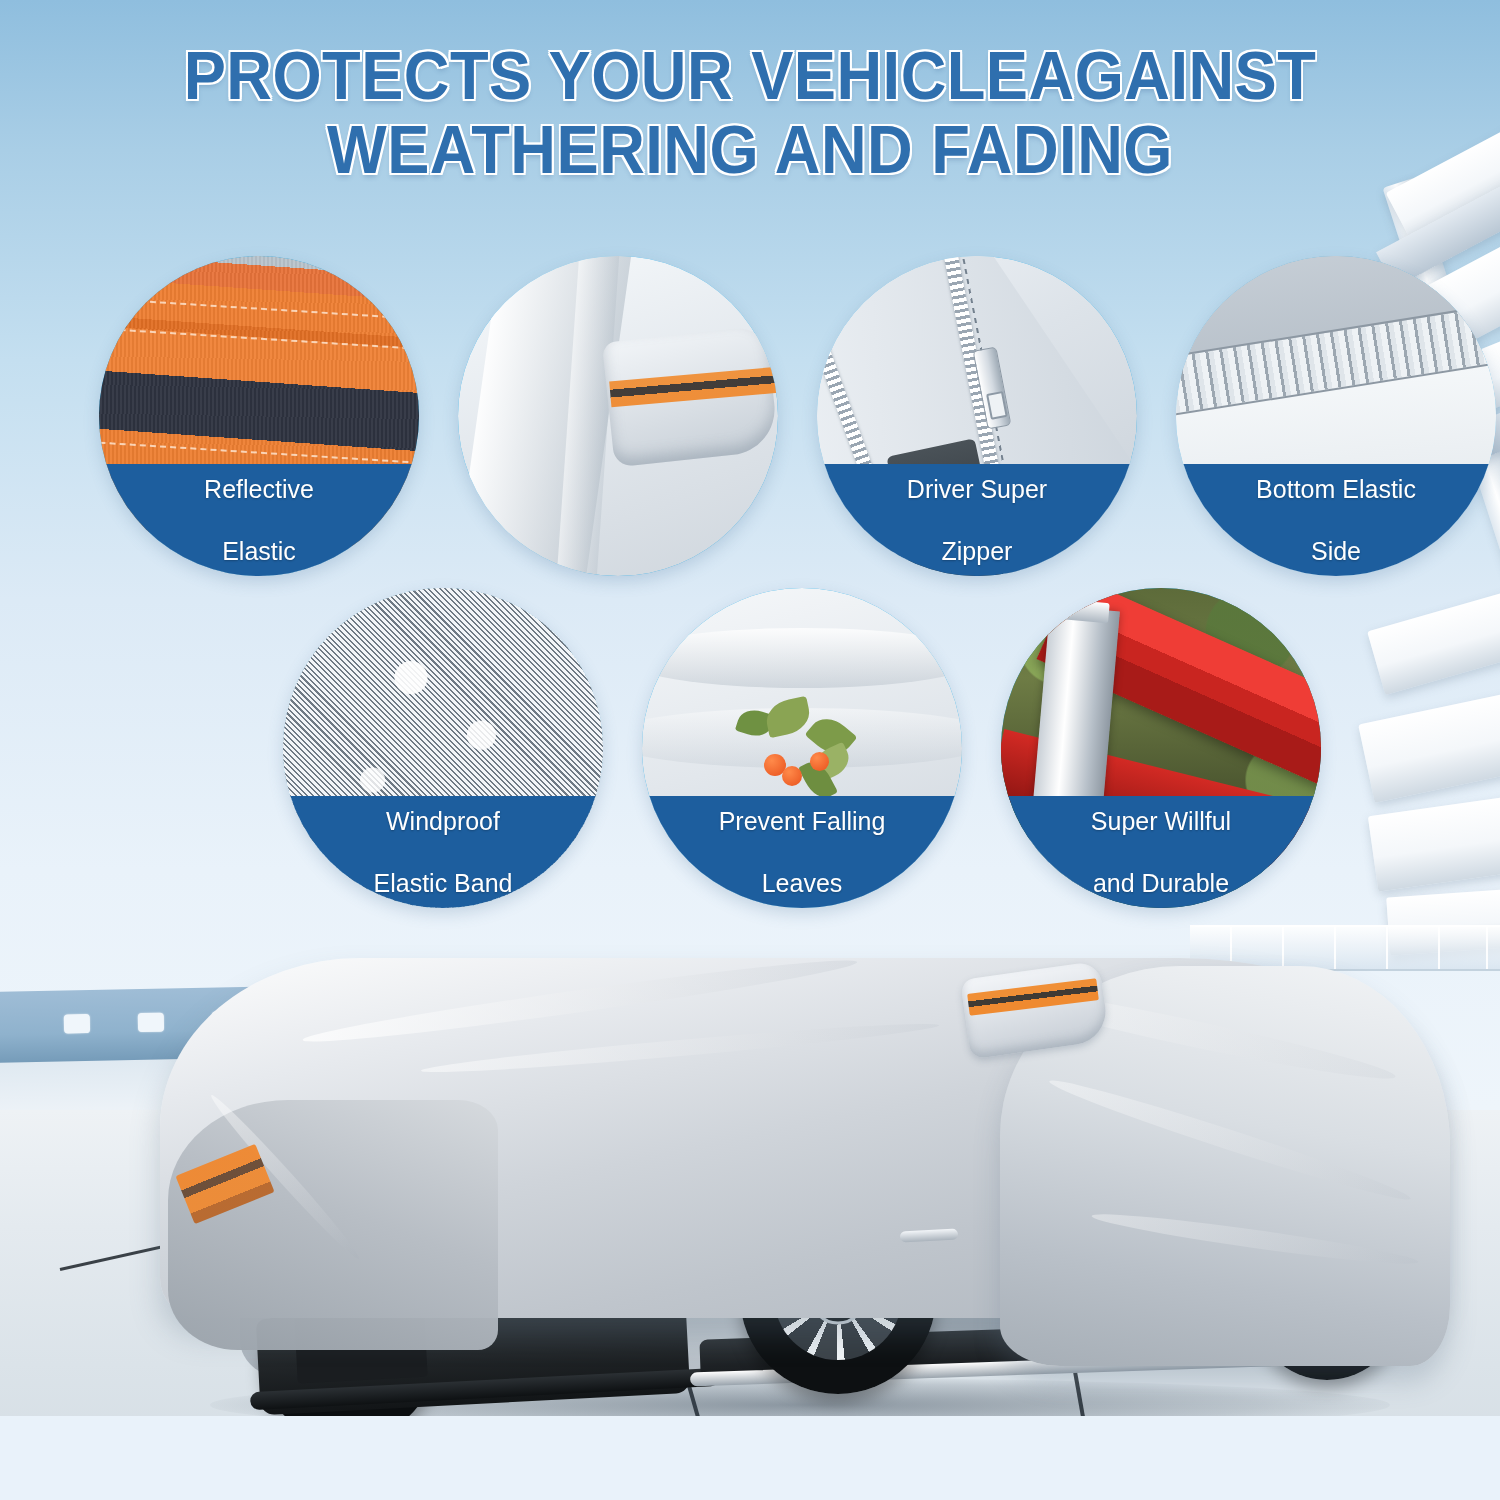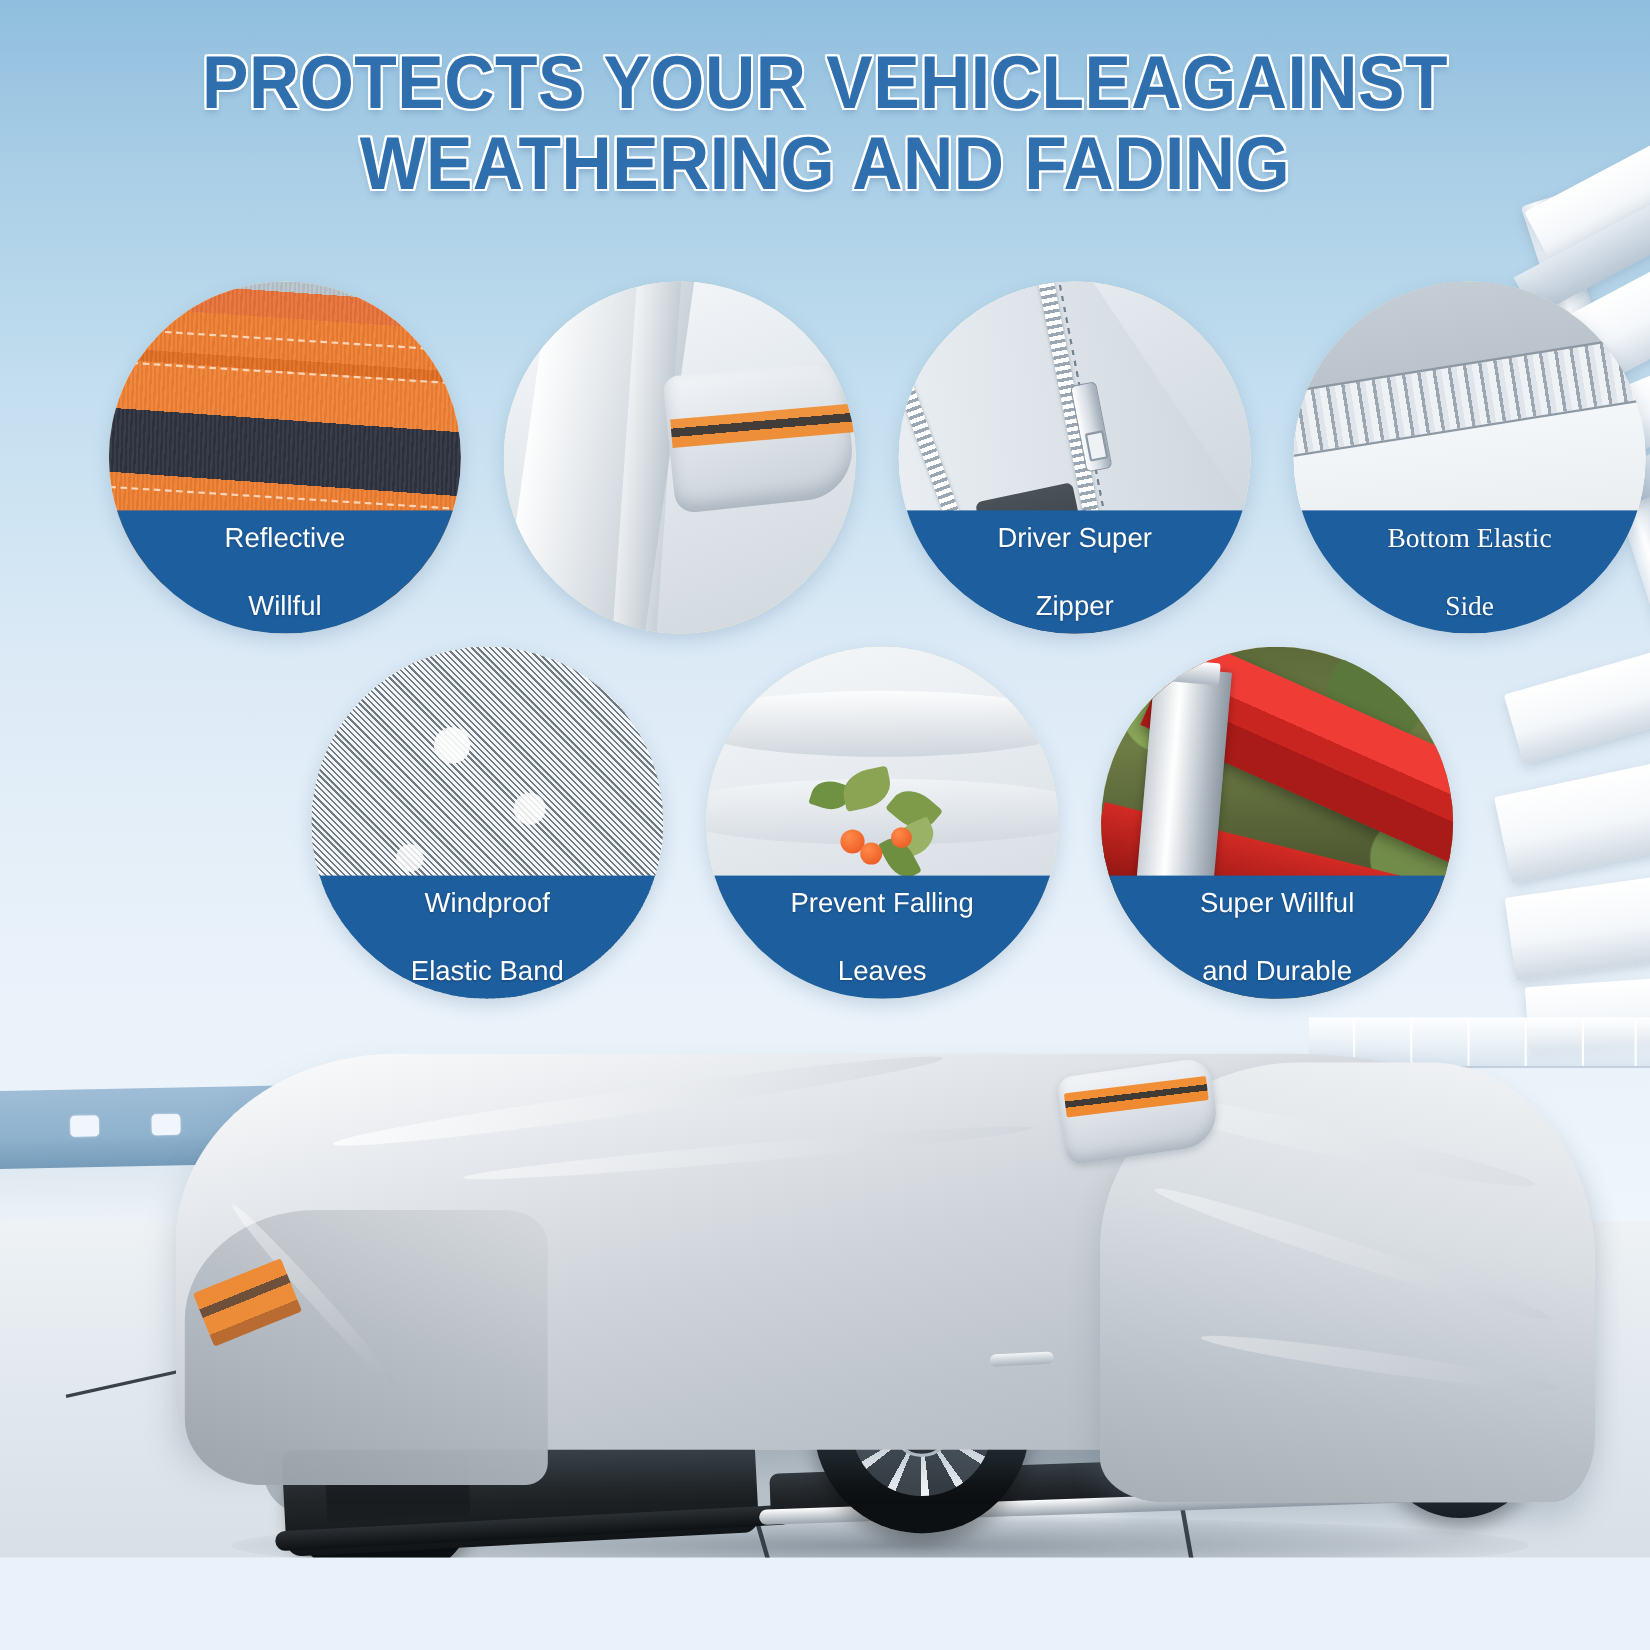--- a/index.html
+++ b/index.html
@@ -73,21 +73,21 @@
       -2px -2px 0 #ffffff, 2px -2px 0 #ffffff, -2px 2px 0 #ffffff, 2px 2px 0 #ffffff,
       0 -2px 0 #ffffff, 0 2px 0 #ffffff, -2px 0 0 #ffffff, 2px 0 0 #ffffff,
       0 4px 6px rgba(40,80,130,.25);
   }
   .headline .l2{display:block;}
 
   
   .circle{
     position:absolute;width:320px;height:320px;border-radius:50%;
     overflow:hidden;box-shadow:0 6px 16px rgba(70,110,150,.22);
-    background:#fef9c3;
+    background:#0ea5e9;
   }
   .circle .art{position:absolute;left:0;top:0;width:320px;height:320px;}
   .cap{
     position:absolute;left:0;bottom:0;width:320px;height:112px;
     background:#1d5e9e;color:#ffffff;
     display:flex;align-items:center;justify-content:center;text-align:center;
     font-size:25px;line-height:31px;font-weight:400;
     text-shadow:0 1px 2px rgba(0,0,0,.25);
   }
   .cap span{display:block;padding:0 14px;}
@@ -428,21 +428,21 @@
   <div class="circle" style="left:99px;top:256px;">
     <div class="art art-stripe">
       <div class="stitch" style="top:52px"></div>
       <div class="stitch" style="top:82px"></div>
       <div class="stitch" style="top:196px"></div>
       <div class="stitch" style="top:224px"></div>
     </div>
     <div class="cap">
       <span>
         <span>Reflective</span><br>
-        <span>Willful</span>
+        <span>Elastic</span>
       </span>
     </div>
   </div>
 
   <div class="circle" style="left:458px;top:256px;">
     <div class="art art-mirror">
       <div class="fold" style="left:20px;top:-20px;width:130px;height:360px;transform:rotate(8deg);"></div>
       <div class="fold" style="left:110px;top:-10px;width:40px;height:340px;transform:rotate(4deg);opacity:.6;"></div>
       <div class="pocket"></div>
       <div class="mstripe"></div>
@@ -459,21 +459,21 @@
       <div class="slider"></div>
     </div>
     <div class="cap">
       <span>
         <span>Driver Super</span><br>
         <span>Zipper</span>
       </span>
     </div>
   </div>
 
-  <div class="circle" style="left:1176px;top:256px;font-family:Liberation Serif, serif;">
+  <div class="circle" style="left:1176px;top:256px;">
     <div class="art art-elastic">
       <div class="top"></div>
       <div class="skirt"></div>
       <div class="ruche"></div>
     </div>
     <div class="cap">
       <span>
         <span>Bottom Elastic</span><br>
         <span>Side</span>
       </span>

